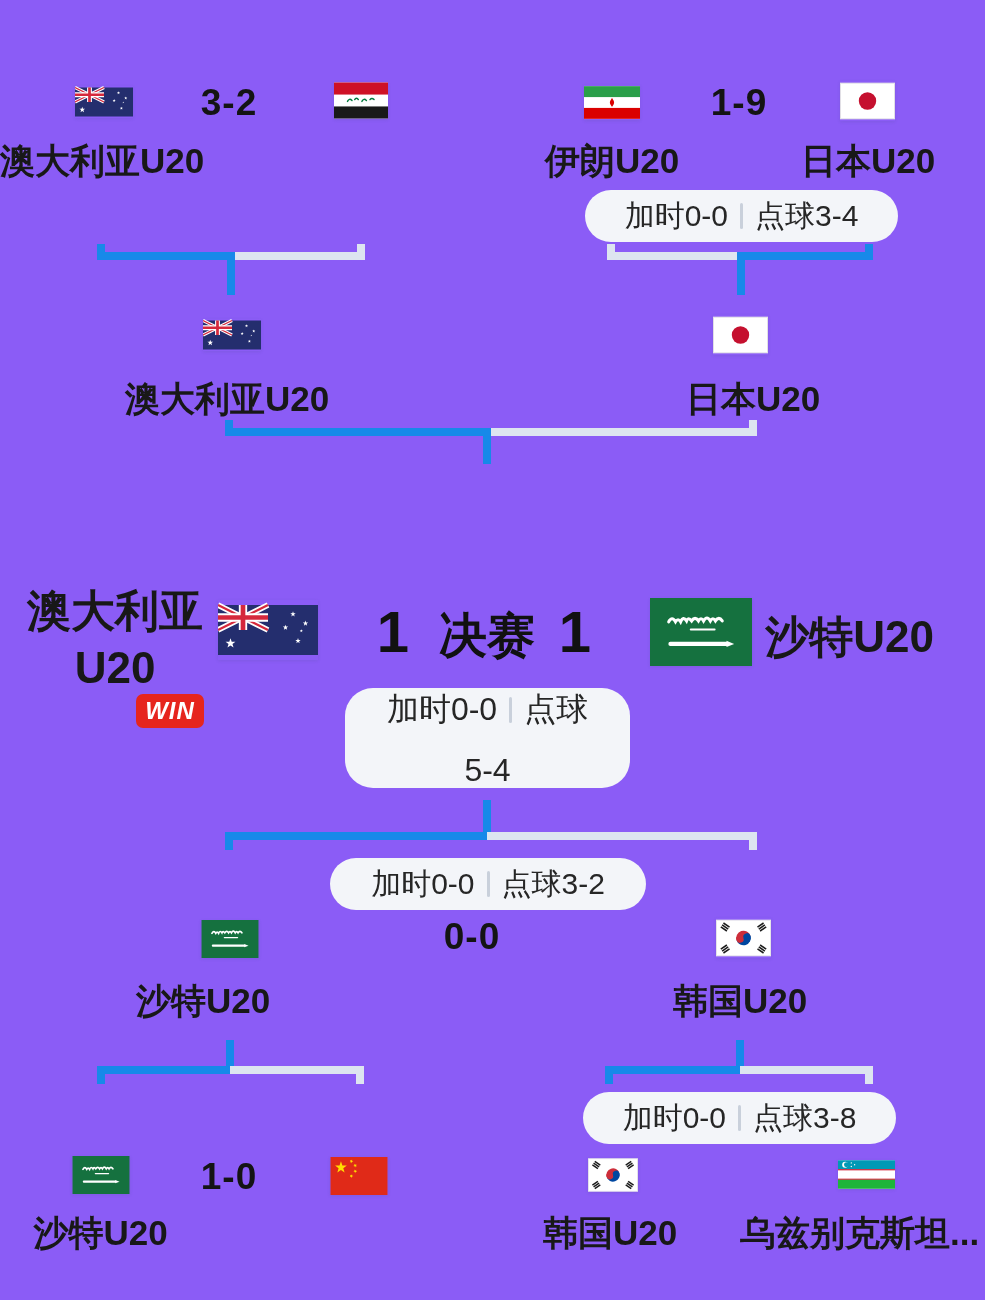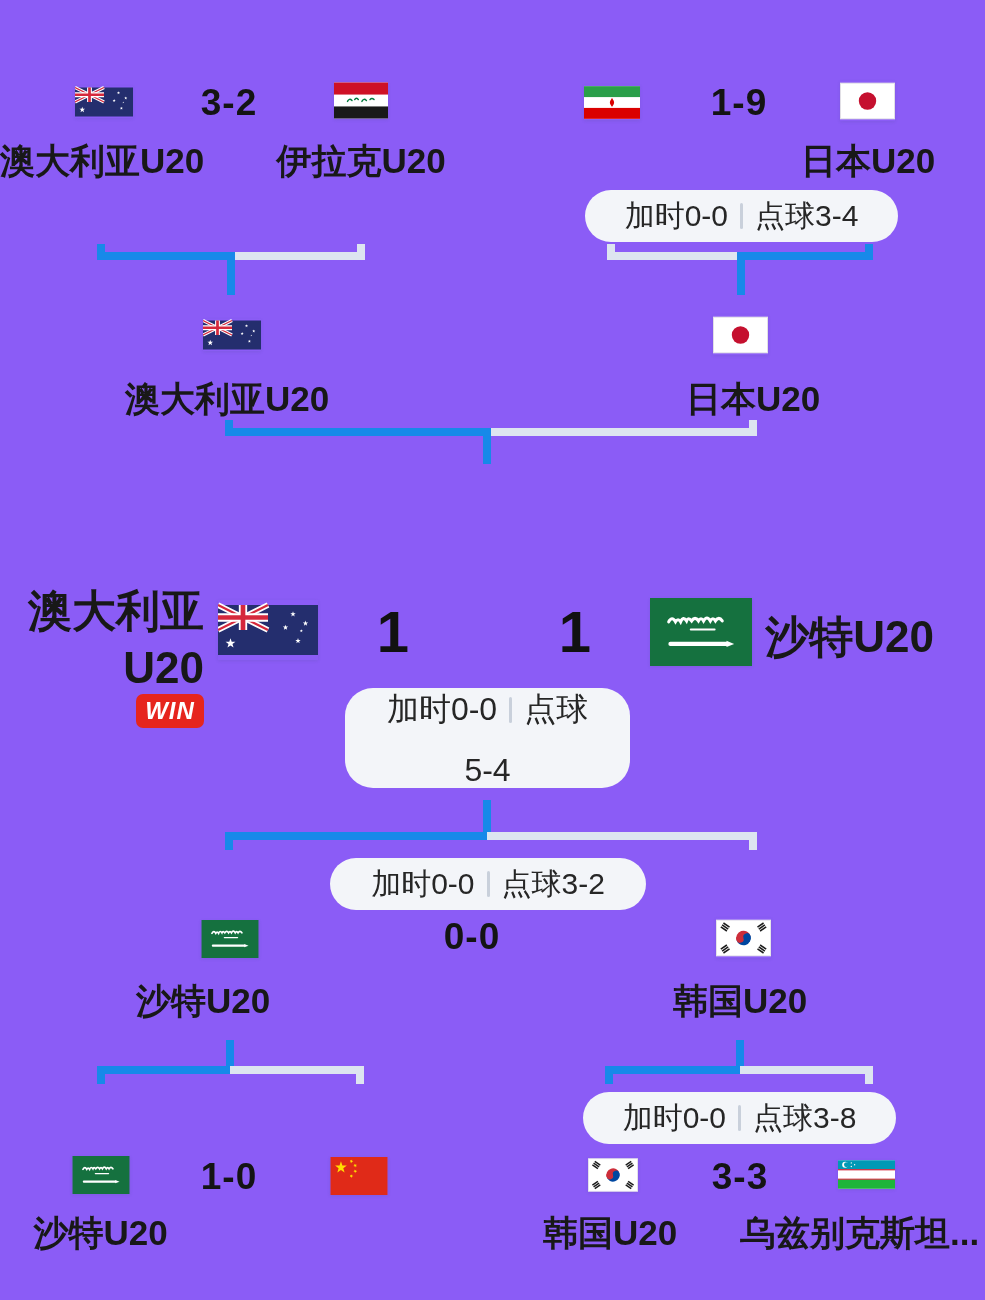--- a/index.html
+++ b/index.html
@@ -16,21 +16,21 @@
   .ln{position:absolute;}
   .ln.b{background:var(--blue);}
   .ln.g{background:var(--gray);}
   .score{position:absolute;text-align:center;font-size:37px;font-weight:700;color:#141414;letter-spacing:1px;white-space:nowrap;}
   .tname{position:absolute;text-align:center;font-size:35px;font-weight:600;color:var(--ink);white-space:nowrap;}
   .pill{position:absolute;background:var(--pillbg);border-radius:26px;display:flex;align-items:center;justify-content:center;color:#262626;font-size:30px;font-weight:500;white-space:nowrap;}
   .pill .vd{width:3px;height:26px;background:#c9d0db;margin:0 12px;border-radius:2px;}
   .pill.tall{flex-direction:column;border-radius:28px;font-size:32px;}
   .pill.tall .row{display:flex;align-items:center;}
   .pill.tall .l2{margin-top:20px;}
-  .final-name{position:absolute;left:0;top:582px;width:204px;text-align:right;font-size:44px;font-weight:600;line-height:1.3;color:var(--ink);}
+  .final-name{position:absolute;left:0;top:582px;width:204px;text-align:center;font-size:44px;font-weight:600;line-height:1.3;color:var(--ink);padding-left:13px;}
   .final-big{position:absolute;text-align:center;font-weight:700;color:#111;white-space:nowrap;}
   .win-badge{position:absolute;left:136px;top:694px;width:68px;height:34px;background:var(--red);border-radius:7px;color:#fff;font-size:24px;font-weight:800;font-style:italic;display:flex;align-items:center;justify-content:center;letter-spacing:1px;}
 </style>
 </head>
 <body>
 
 <svg style="position:absolute;width:0;height:0" aria-hidden="true">
   <defs>
     <path id="st5" d="M0,-1 L0.235,-0.324 0.951,-0.309 0.38,0.124 0.588,0.809 0,0.4 -0.588,0.809 -0.38,0.124 -0.951,-0.309 -0.235,-0.324 Z"></path>
     <symbol id="f-aus" viewBox="0 0 60 30">
@@ -131,29 +131,29 @@
 <div class="stage">
 
   <svg class="flag" style="left:75px;top:86px;width:58px;height:32px">
       <use href="#f-aus"></use>
     </svg>
   <div class="score" style="left:164px;top:82px;width:130px">3-2</div>
   <svg class="flag" style="left:334px;top:82px;width:54px;height:37px">
       <use href="#f-irq"></use>
     </svg>
   <div class="tname" style="left:-6px;top:138px;width:216px">澳大利亚U20</div>
-  <div class="tname" style="left:261px;top:138px;width:200px">伊拉克U20</div>
 
   <svg class="flag" style="left:584px;top:85px;width:56px;height:35px">
       <use href="#f-irn"></use>
     </svg>
   <div class="score" style="left:674px;top:82px;width:130px">1-9</div>
   <svg class="flag" style="left:840px;top:81px;width:55px;height:40px">
       <use href="#f-jpn"></use>
     </svg>
+  <div class="tname" style="left:512px;top:138px;width:200px">伊朗U20</div>
   <div class="tname" style="left:768px;top:138px;width:200px">日本U20</div>
   <div class="pill" style="left:585px;top:190px;width:313px;height:52px">
     <span>加时0-0</span>
     <span class="vd"></span>
     <span>点球3-4</span>
   </div>
 
   <div class="ln b" style="left:97px;top:244px;width:8px;height:16px"></div>
   <div class="ln b" style="left:97px;top:252px;width:138px;height:8px"></div>
   <div class="ln g" style="left:231px;top:252px;width:134px;height:8px"></div>
@@ -183,20 +183,21 @@
 
   <div class="final-name">
     <div>澳大利亚</div>
     <div>U20</div>
   </div>
   <div class="win-badge">WIN</div>
   <svg class="flag" style="left:218px;top:600px;width:100px;height:60px">
       <use href="#f-aus"></use>
     </svg>
   <div class="final-big" style="left:363px;top:598px;width:60px;font-size:58px">1</div>
+  <div class="final-big" style="left:407px;top:604px;width:160px;font-size:48px">决赛</div>
   <div class="final-big" style="left:545px;top:598px;width:60px;font-size:58px">1</div>
   <svg class="flag" style="left:650px;top:598px;width:102px;height:68px">
       <use href="#f-sau"></use>
     </svg>
   <div class="tname" style="left:757px;top:608px;width:185px;font-size:44px">沙特U20</div>
   <div class="pill tall" style="left:345px;top:688px;width:285px;height:100px">
     <div class="row">
       <span>加时0-0</span>
       <span class="vd"></span>
       <span>点球</span>
@@ -247,20 +248,19 @@
   <div class="tname" style="left:8px;top:1210px;width:185px">沙特U20</div>
 
   <div class="pill" style="left:583px;top:1092px;width:313px;height:52px">
     <span>加时0-0</span>
     <span class="vd"></span>
     <span>点球3-8</span>
   </div>
   <svg class="flag" style="left:588px;top:1158px;width:50px;height:34px">
       <use href="#f-kor"></use>
     </svg>
-  <div class="score" style="left:675px;top:1156px;width:130px">3-3</div>
   <svg class="flag" style="left:838px;top:1160px;width:57px;height:29px">
       <use href="#f-uzb"></use>
     </svg>
   <div class="tname" style="left:512px;top:1210px;width:196px">韩国U20</div>
   <div class="tname" style="left:740px;top:1210px;width:245px;text-align:left;overflow:hidden">乌兹别克斯坦...</div>
 
 </div>
 
 </body></html>

